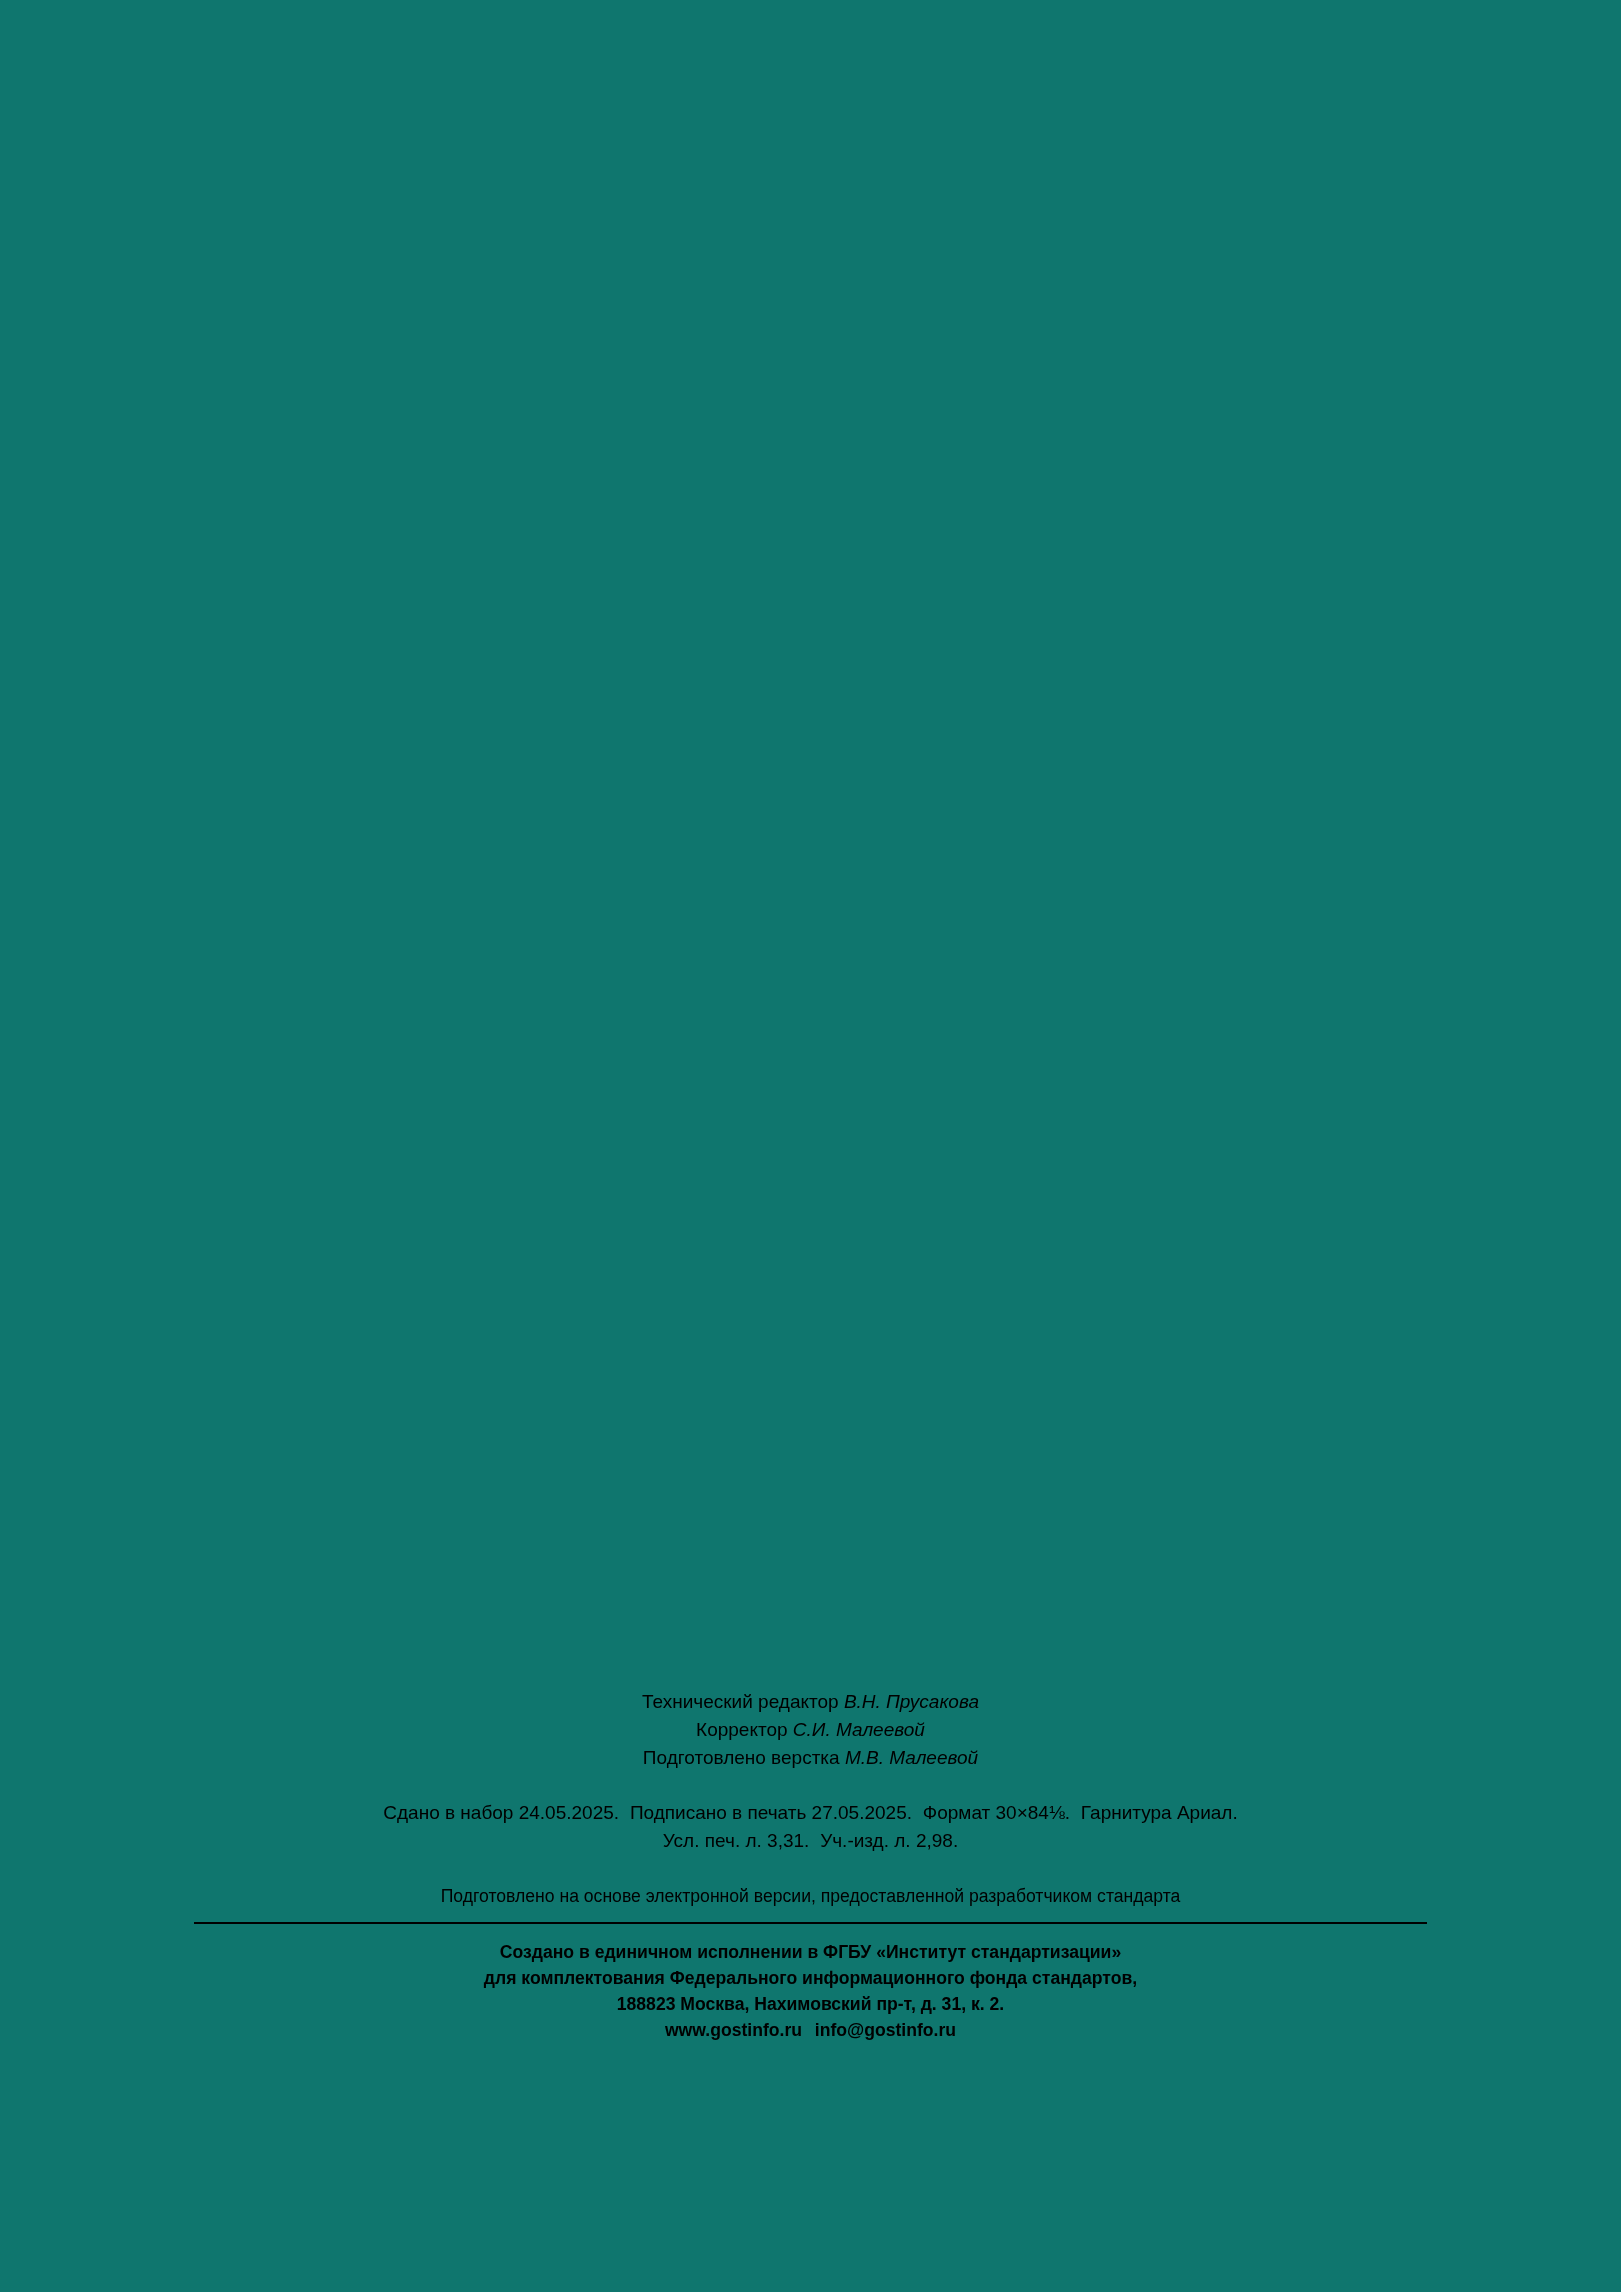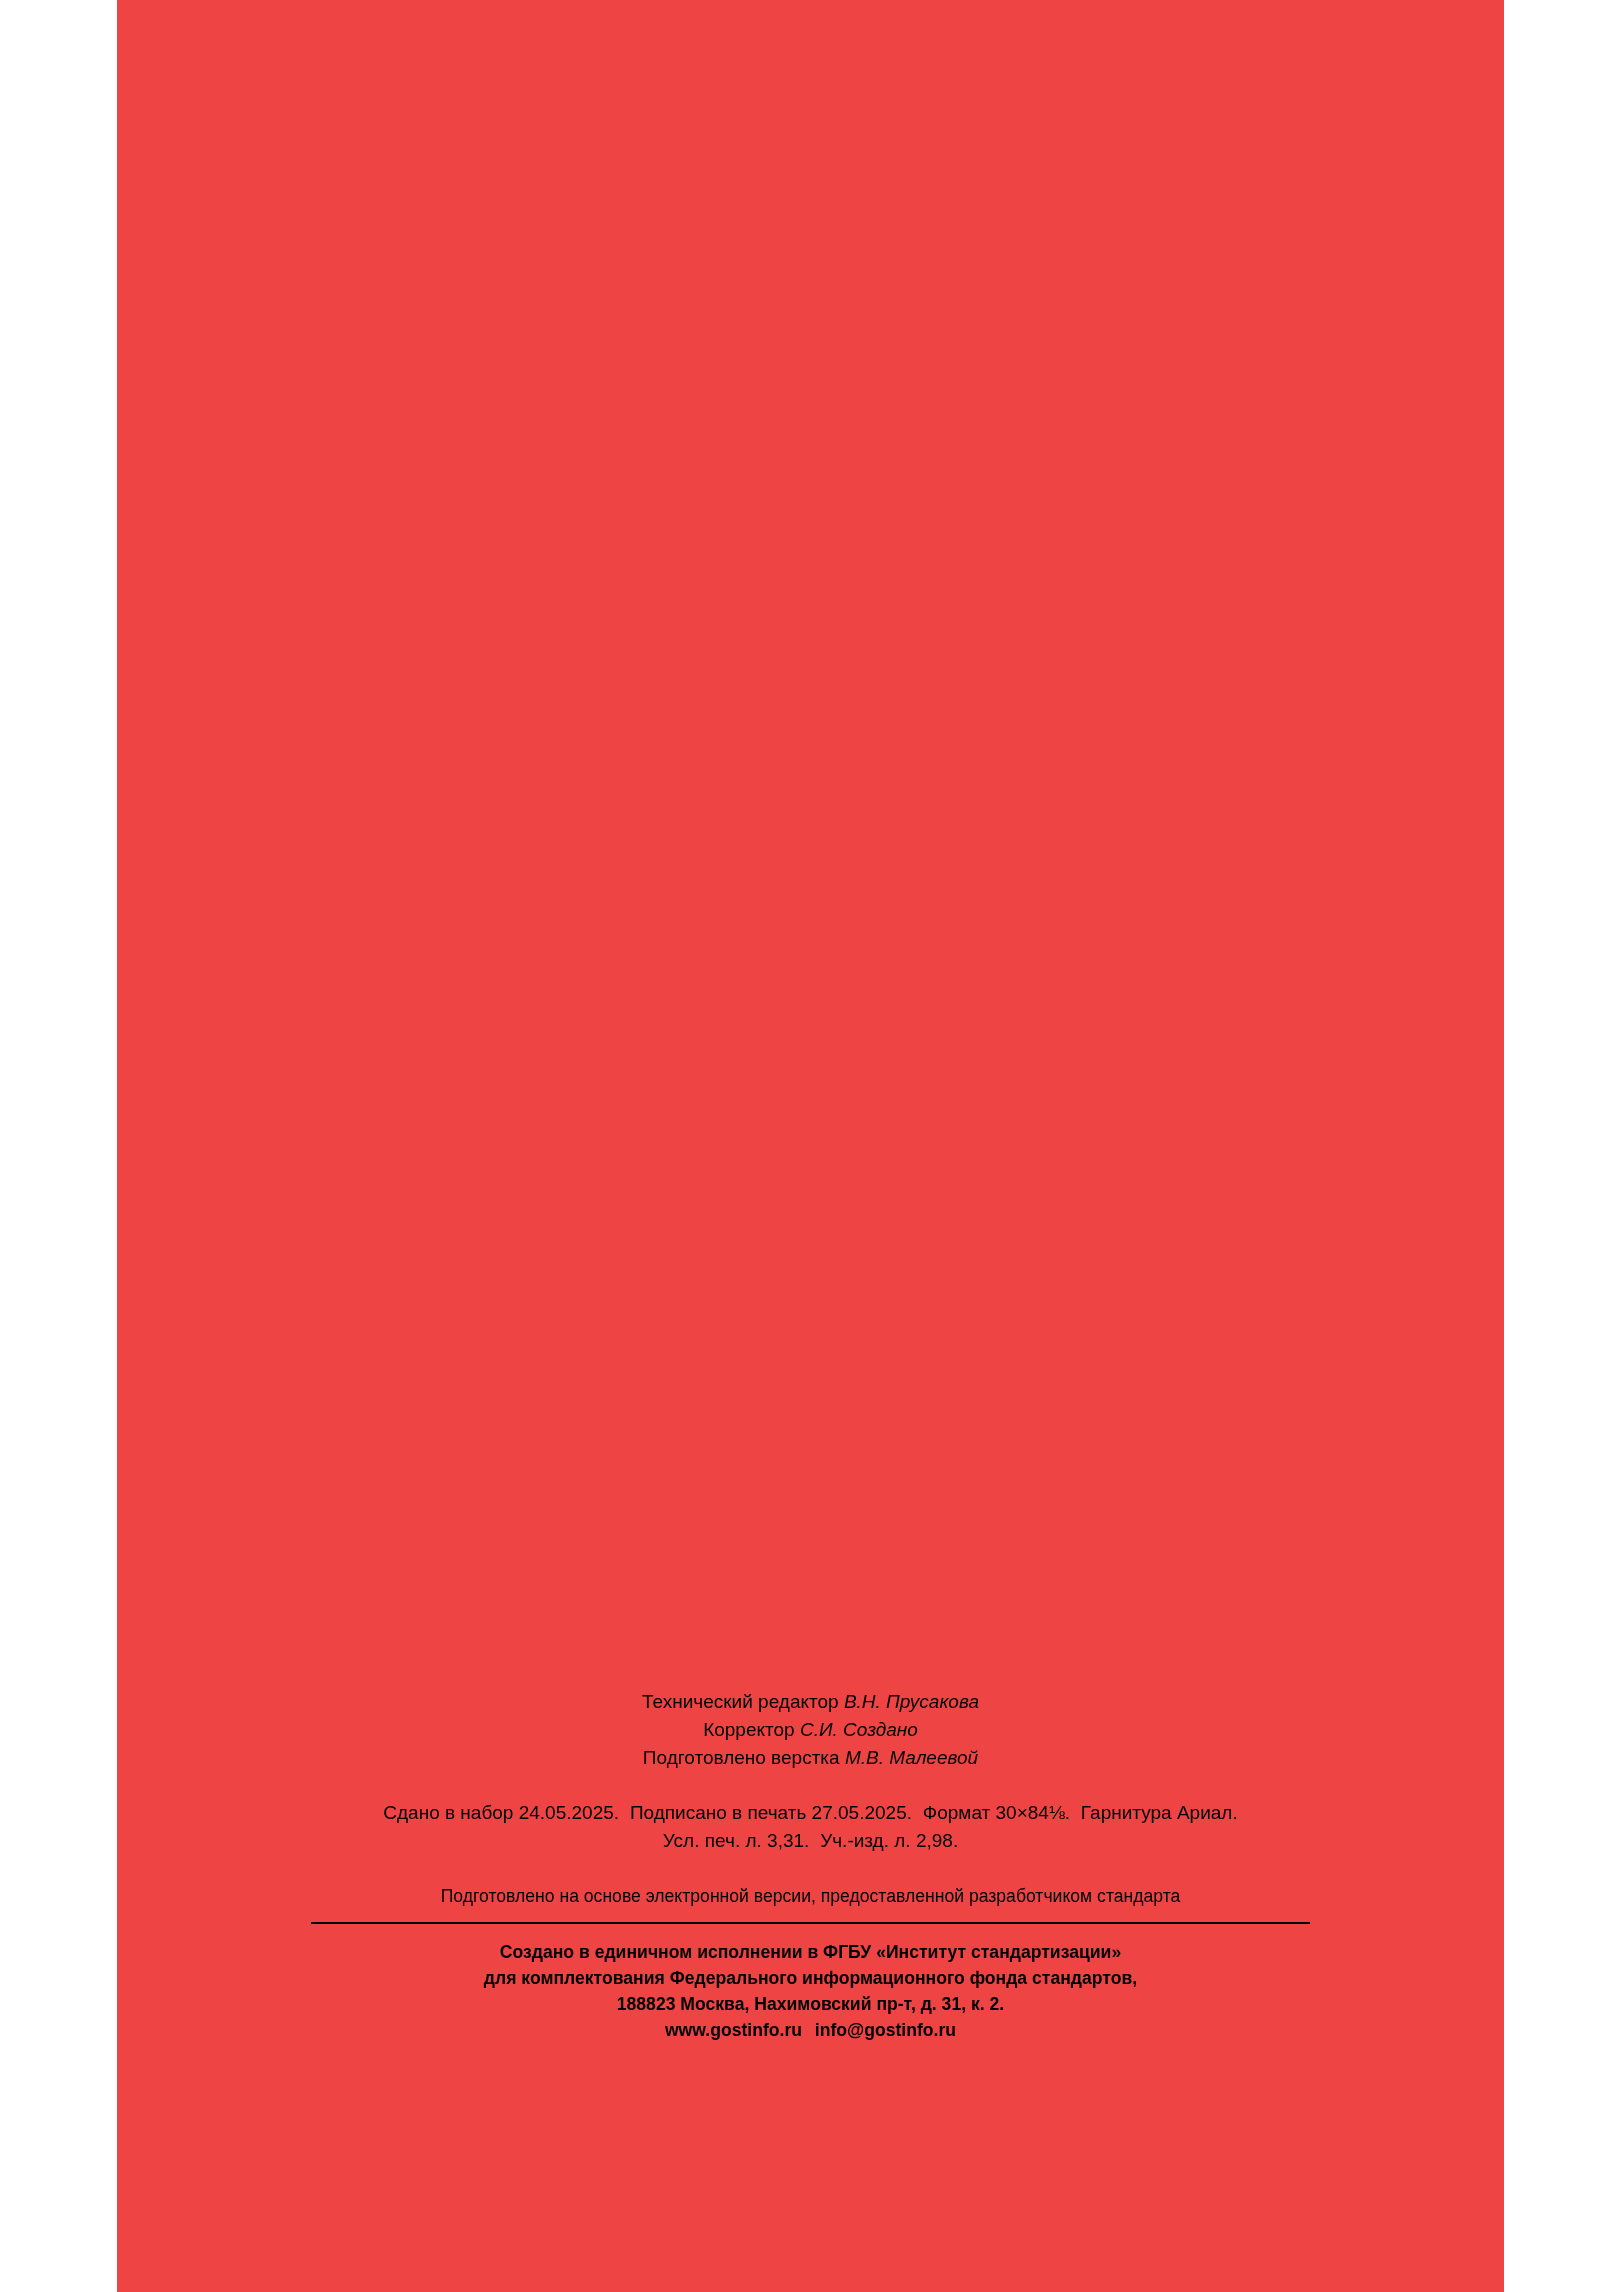--- a/index.html
+++ b/index.html
@@ -2,23 +2,23 @@
 <html lang="ru"><head>
 <meta charset="utf-8">
 <style>
   html, body {
     margin: 0;
     padding: 0;
     background: #ffffff;
   }
   .page {
     position: relative;
-    width: 1387px;
+    width: 1621px;
     height: 2293px;
-    background: #ef4444;
+    background: #0f766e;
     margin: 0 auto;
     font-family: "Liberation Sans", sans-serif;
     color: #000000;
     overflow: hidden;
   }
 
   .colophon {
     position: absolute;
     left: 0;
     right: 0;
@@ -85,21 +85,21 @@
 </style>
 </head>
 <body>
 
 <div class="page">
 
   <div class="colophon">
 
     <div class="credits">
       <div class="line"><span>Технический редактор </span><span class="name">В.Н. Прусакова</span></div>
-      <div class="line"><span>Корректор </span><span class="name">С.И. Создано</span></div>
+      <div class="line"><span>Корректор </span><span class="name">С.И. Малеевой</span></div>
       <div class="line"><span>Подготовлено верстка </span><span class="name">М.В. Малеевой</span></div>
     </div>
 
     <div class="imprint">
       <div class="line"><span>Сдано в набор 24.05.2025.</span><span class="gap"></span><span>Подписано в печать 27.05.2025.</span><span class="gap"></span><span>Формат 30×84⅛.</span><span class="gap"></span><span>Гарнитура Ариал.</span></div>
       <div class="line"><span>Усл. печ. л. 3,31.</span><span class="gap"></span><span>Уч.-изд. л. 2,98.</span></div>
     </div>
 
     <div class="source-note">Подготовлено на основе электронной версии, предоставленной разработчиком стандарта</div>
 

